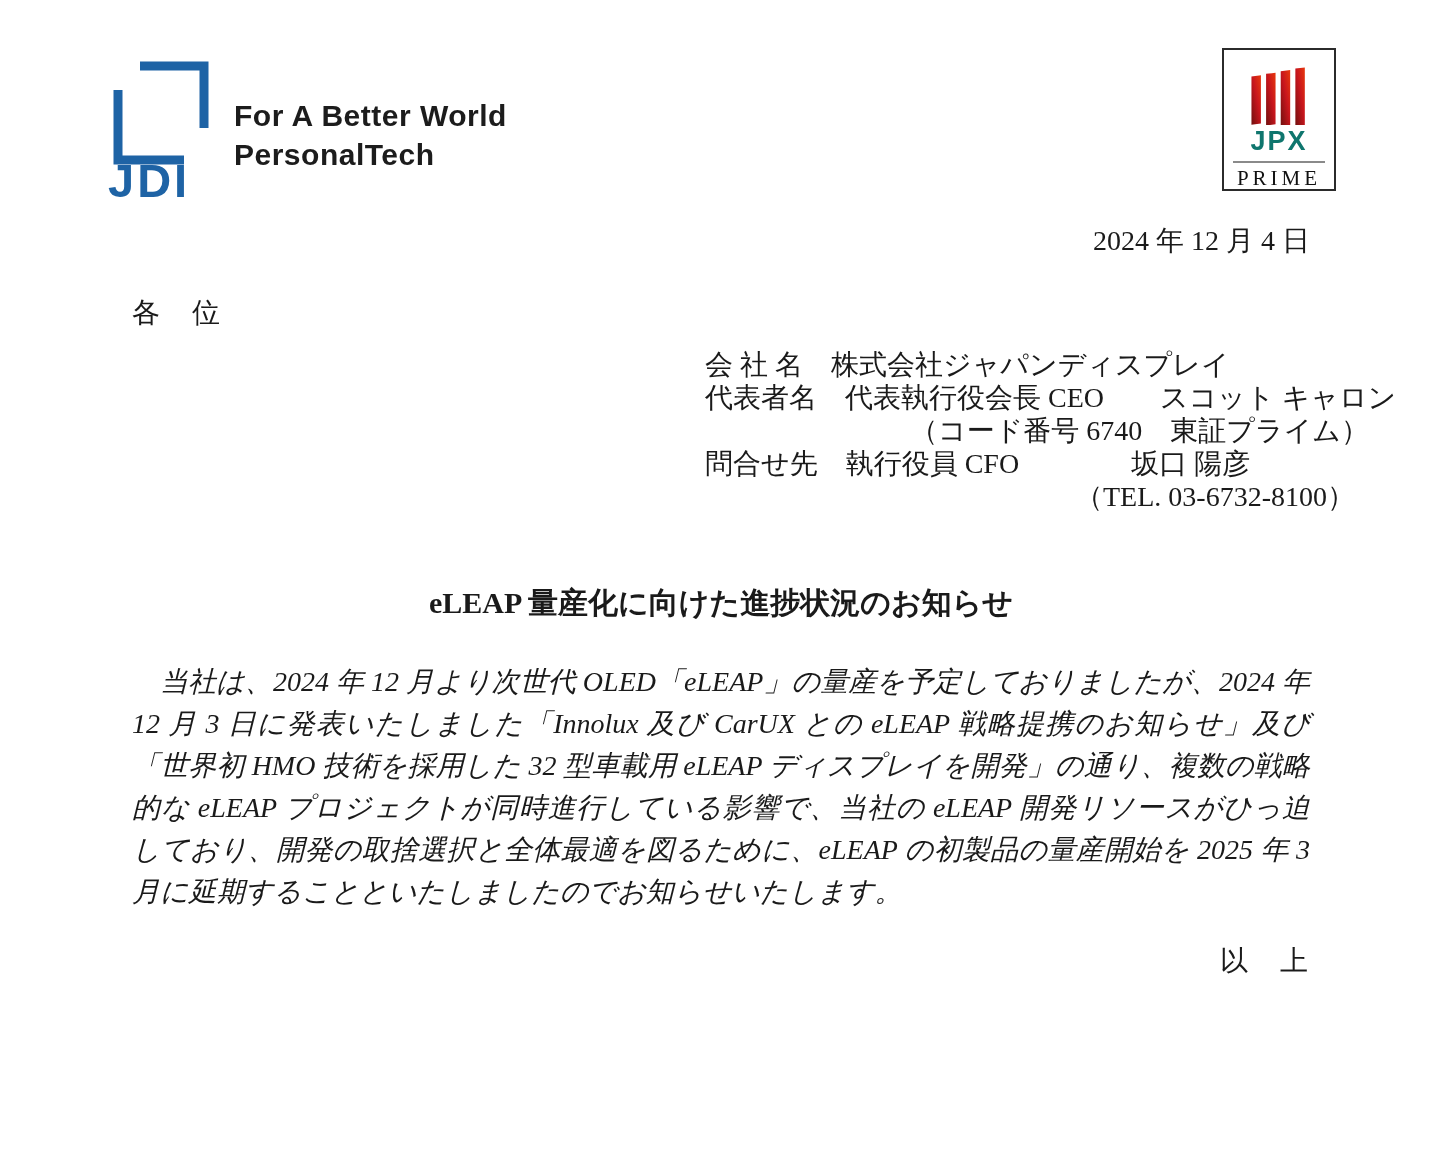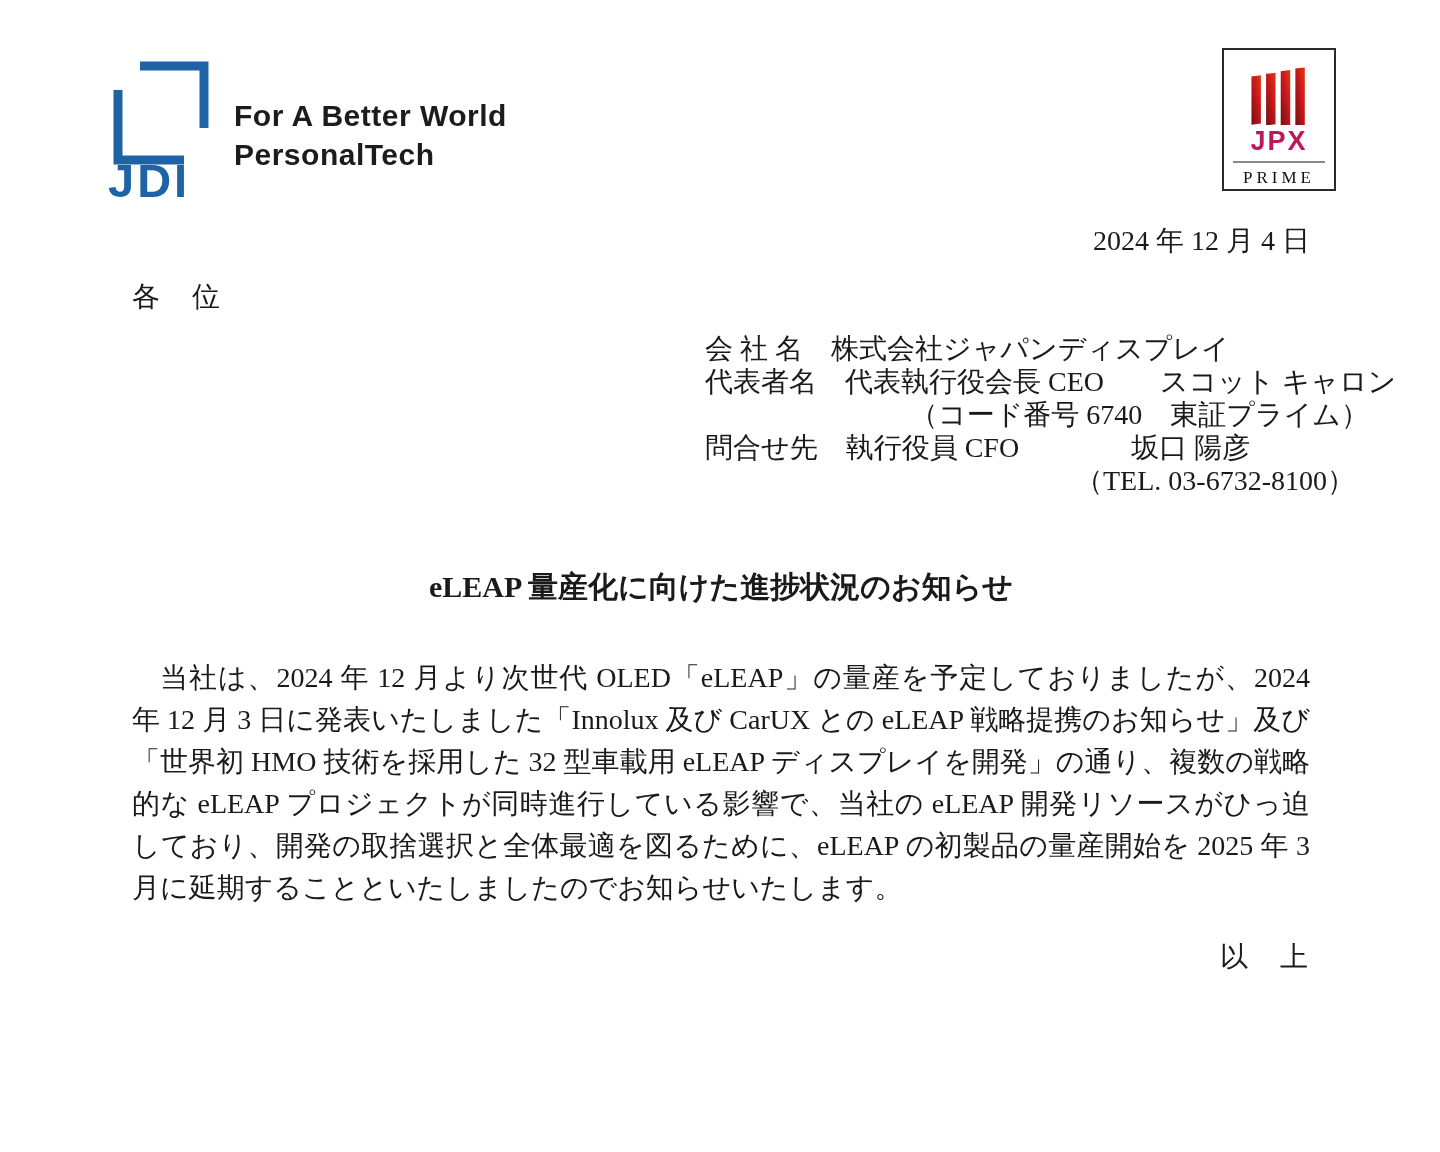--- a/index.html
+++ b/index.html
@@ -21,44 +21,44 @@
   }
   .jpx-badge{
     position:absolute;left:1222px;top:48px;width:114px;height:143px;
     border:2px solid #2b2b2b;background:#ffffff;
     display:flex;flex-direction:column;align-items:center;
     box-sizing:border-box;
   }
   .jpx-bars{margin-top:8px;}
   .jpx-title{
     font-family:"Liberation Sans","DejaVu Sans",sans-serif;
-    font-weight:900;font-size:27px;letter-spacing:2px;color:#be185d;
+    font-weight:900;font-size:27px;letter-spacing:2px;color:#0f766e;
     line-height:28px;margin-top:2px;
   }
   .jpx-divider{width:92px;height:2px;background:#8a8a8a;margin:6px 0 4px 0;}
   .jpx-subtitle{
     font-family:"Liberation Serif","DejaVu Serif",serif;
-    font-size:17px;letter-spacing:4px;color:#111;line-height:22px;
+    font-size:21px;letter-spacing:4px;color:#111;line-height:22px;
   }
   
   .content{padding:0 130px 0 132px;}
   .date-line{
     margin:0;padding-top:222px;
     text-align:right;font-size:28px;line-height:38px;
   }
-  .salutation{margin-top:18px;font-size:28px;line-height:38px;letter-spacing:2px;}
+  .salutation{margin-top:34px;font-size:28px;line-height:38px;letter-spacing:2px;}
   .company-block{margin-top:16px;margin-left:573px;font-size:28px;}
   .company-block .c-line{line-height:33px;white-space:nowrap;}
   .company-block .c-indent-code{margin-left:205px;}
   .company-block .c-indent-tel{margin-left:370px;}
   .doc-title{
     margin:70px 0 0 0;
     text-align:center;font-size:30px;font-weight:700;line-height:40px;
   }
-  .body-text{margin-top:50px;}
+  .body-text{margin-top:38px;font-style:italic;}
   .body-text p{
     margin:0;font-size:28px;line-height:42px;
     text-align:justify;text-indent:28px;
   }
   .closing{margin-top:28px;text-align:right;font-size:28px;line-height:40px;letter-spacing:2px;}
 </style>
 </head>
 <body>
 
 <div class="page">

